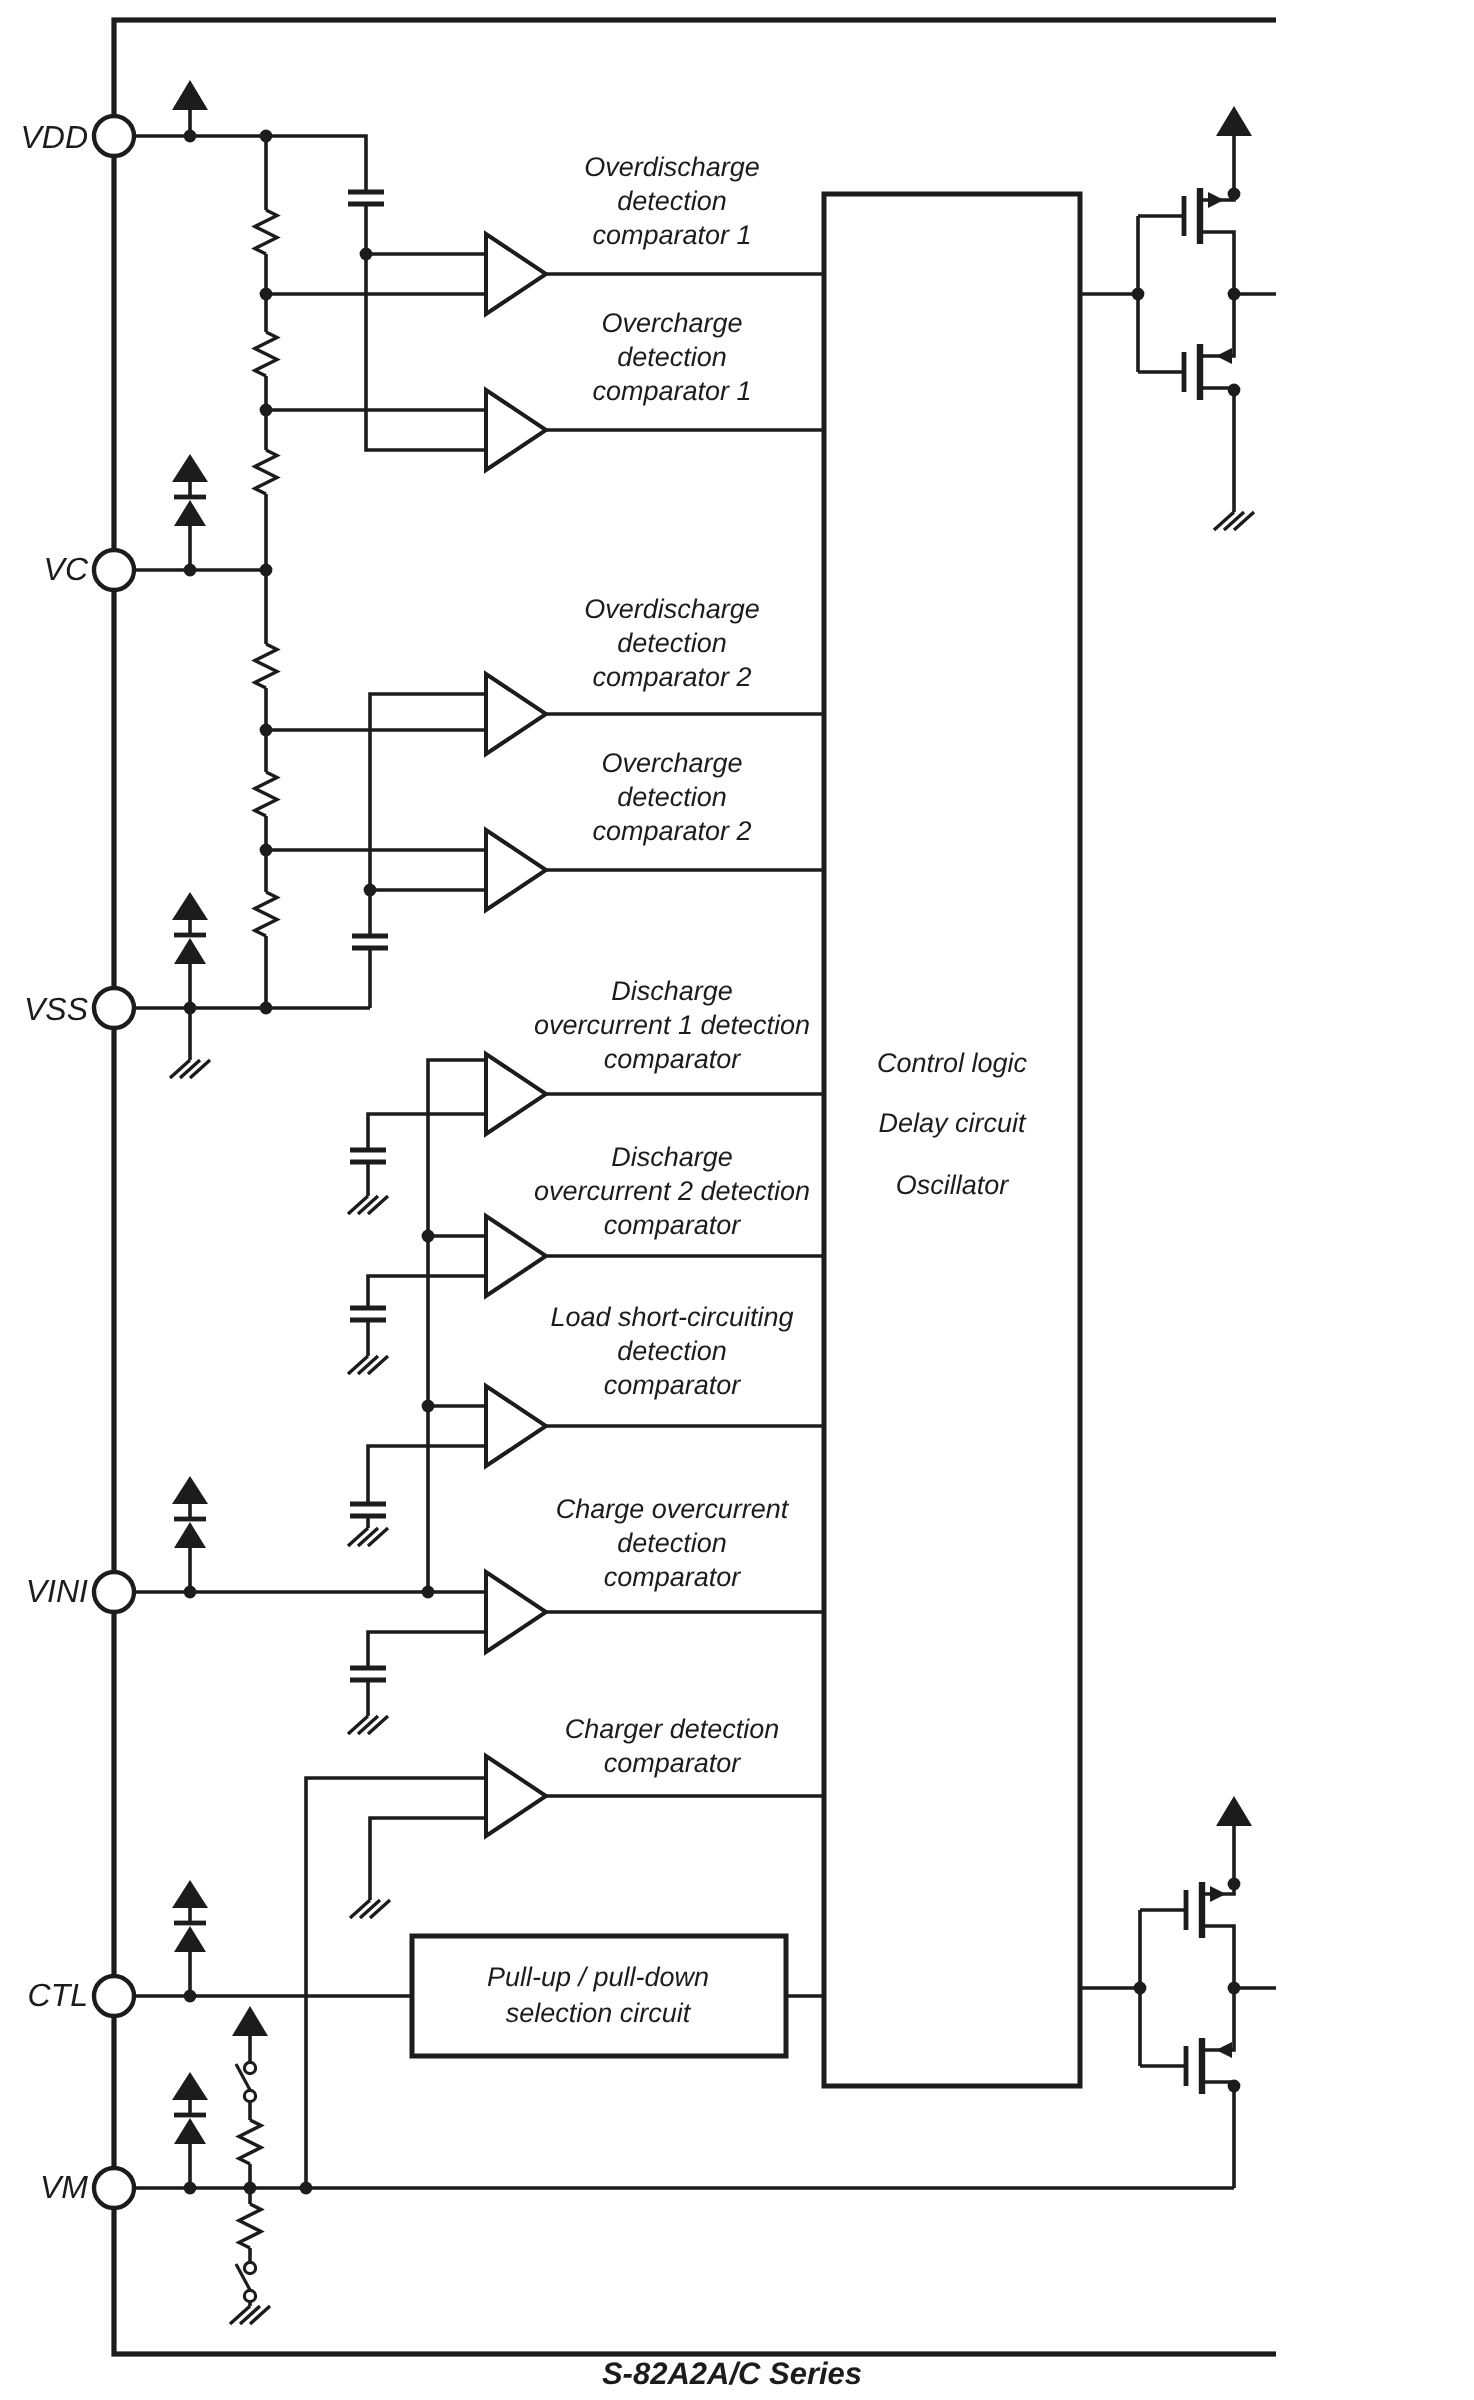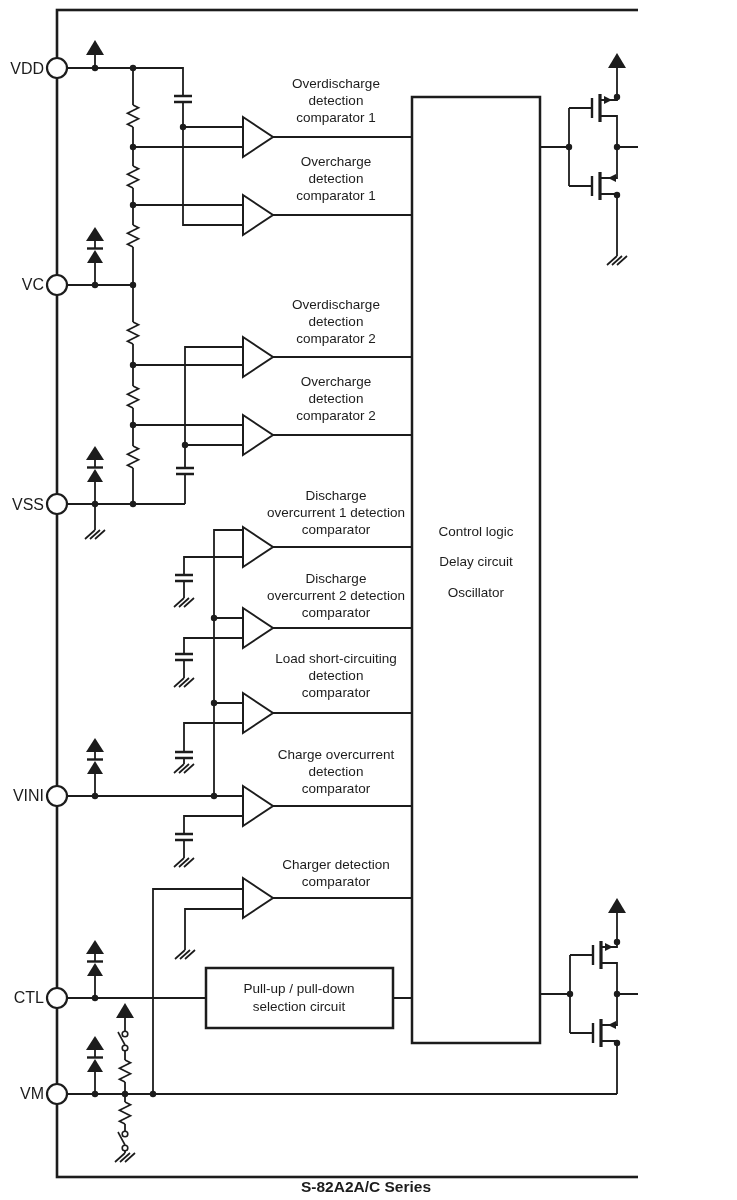--- a/index.html
+++ b/index.html
@@ -1,17 +1,17 @@
 <!DOCTYPE html>
 <html style="--ink: #1c1c1c; --bg: #ffffff;"><head>
 <meta charset="utf-8">
 <style>
   html,body{margin:0;padding:0;background:#ffffff;}
   .stage{position:relative;width:638px;height:1200px;background:var(--bg,#fff);overflow:hidden;
-         font-family:"Liberation Sans", sans-serif;}
+         font-family:"Liberation Sans", sans-serif;font-style:italic;}
   svg{position:absolute;left:0;top:0;color:var(--ink,#1c1c1c);}
   svg text{fill:currentColor;font-family:"Liberation Sans", sans-serif;}
   .lbl{font-size:13.5px;}
   .pin{font-size:16px;}
   .cap{font-size:15.5px;font-weight:700;}
 </style>
 </head>
 <body>
 
 <div class="stage">

